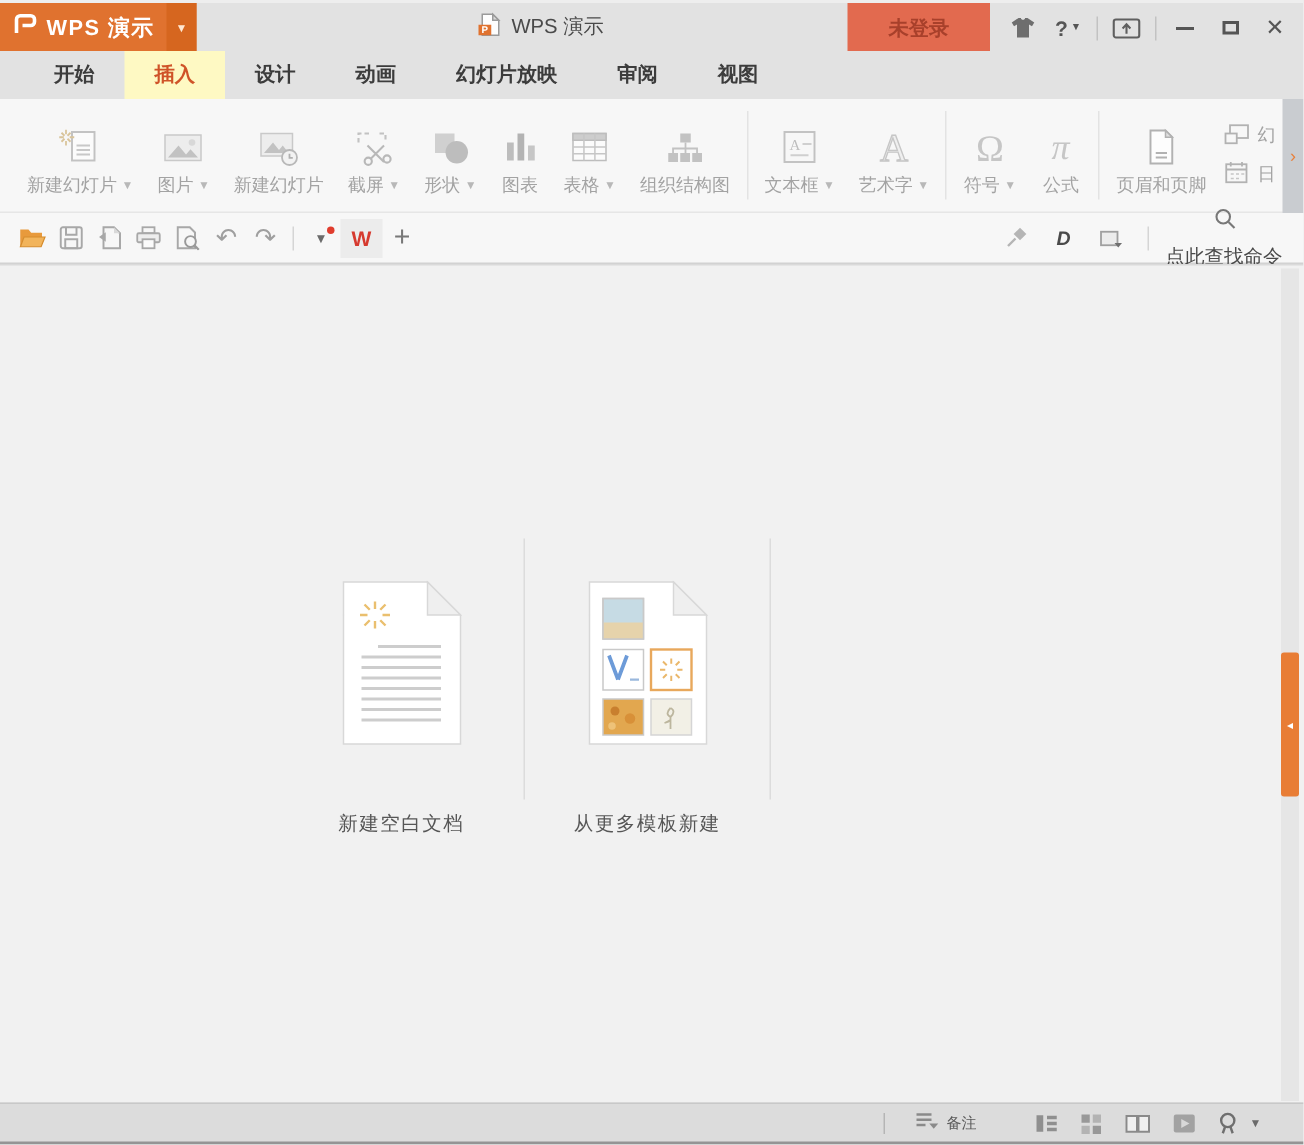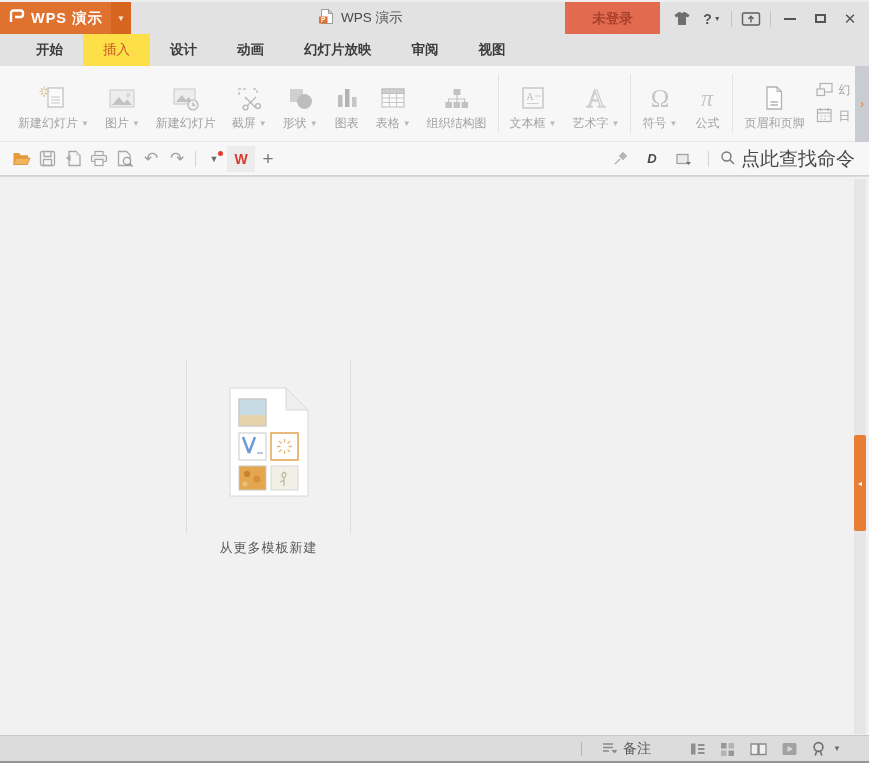--- a/index.html
+++ b/index.html
@@ -19,21 +19,21 @@
   .t-sep { width:1px; height:16px; background:#c2c2c2; margin:0 2px; }
   .min-glyph { width:12px; height:2px; background:#555; }
   .max-glyph { width:11px; height:9px; border:2px solid #555; }
   .close-glyph { font-size:15px; color:#555; line-height:1; }
   .help-wrap { display:flex; align-items:center; gap:2px; color:#555; font-size:14px; font-weight:bold; }
   .help-wrap .dd { font-size:7px; font-weight:normal; }
 
   
   .tabrow { position:absolute; left:0; top:34px; width:869px; height:32px; background:#e2e2e2; display:flex; padding-left:16px; }
   .tab { padding:0 20px; font-size:13.5px; color:#3c3c3c; display:flex; align-items:center; cursor:pointer;font-weight:bold; }
-  .tab.active { background:#fde047; color:#cf5328; font-weight:normal; }
+  .tab.active { background:#fef9c3; color:#cf5328; font-weight:bold; }
 
   
   .ribbon { position:absolute; left:0; top:66px; width:869px; height:76px; background:#f7f7f7; border-bottom:1px solid #e6e6e6; display:flex; align-items:stretch; padding-left:10px; overflow:hidden; }
   .r-item { display:flex; flex-direction:column; align-items:center; justify-content:flex-end; padding:7px 8px 9px; cursor:pointer; }
   .r-item .r-icon { height:34px; display:flex; align-items:center; justify-content:center; }
   .r-label { font-size:12px; color:#a3a3a3; white-space:nowrap; display:flex; align-items:center; gap:3px; }
   .r-label .dd { font-size:8px; color:#b8b8b8; }
   .r-sep { width:1px; background:#e3e3e3; margin:8px 3px; }
   .r-stack { display:flex; flex-direction:column; justify-content:center; gap:7px; margin-left:4px; width:52px; overflow:hidden; }
   .r-stack .mini { display:flex; align-items:center; gap:5px; font-size:12px; color:#a3a3a3; white-space:nowrap; cursor:pointer; }
@@ -43,39 +43,39 @@
   .qat { position:absolute; left:0; top:142px; width:869px; height:34px; background:#f7f7f7; border-bottom:1px solid #d2d2d2; display:flex; align-items:center; padding:0 14px 0 8px; }
   .q-ico { width:26px; height:26px; display:flex; align-items:center; justify-content:center; cursor:pointer; }
   .q-sep { width:1px; height:16px; background:#d5d5d5; margin:0 5px; }
   .undo-glyph { font-size:17px; color:#9f9f9f; line-height:1; }
   .customize { position:relative; }
   .customize .dd { font-size:9px; color:#6b6b6b; }
   .customize .dot { position:absolute; top:5px; right:4px; width:5px; height:5px; border-radius:50%; background:#e03c2d; }
   .w-tab { width:28px; height:26px; background:#ececec; display:flex; align-items:center; justify-content:center; font-weight:bold; font-size:14px; color:#d63a2f; cursor:pointer; }
   .plus-glyph { font-size:19px; color:#787878; line-height:1; font-weight:normal; }
   .qat-right { margin-left:auto; display:flex; align-items:center; gap:6px; }
-  .search-box { display:flex; align-items:center; gap:6px; color:#4a4a4a; font-size:19px; cursor:text; }
+  .search-box { display:flex; align-items:center; gap:6px; color:#4a4a4a; font-size:13px; cursor:text;flex-direction:column; }
   .docer-glyph { font-size:13px; font-weight:bold; color:#4a4a4a; font-style:italic; }
 
   
   .content { position:absolute; left:0; top:176px; width:869px; height:559px; background:#f1f1f1; border-top:1px solid #dadada; }
   .v-scroll { position:absolute; right:3px; top:2px; width:12px; height:555px; background:#e6e6e6; }
   .side-tab { position:absolute; right:3px; top:258px; width:12px; height:96px; background:#e87d35; border-radius:2px; display:flex; align-items:center; justify-content:center; color:#fff; font-size:8px; cursor:pointer; }
 
   .launcher { position:absolute; left:186px; top:182px; display:flex; }
   .launch-cell { width:163px; display:flex; flex-direction:column; align-items:center; padding-top:28px; cursor:pointer; }
   .launch-divider { width:1px; height:174px; background:#dcdcdc; }
   .launch-label { margin-top:38px; font-size:13px; color:#565656; letter-spacing:1px; white-space:nowrap; }
 
   
   .statusbar { position:absolute; left:0; top:735px; width:869px; height:28px; background:#dcdcdc; border-top:1px solid #c8c8c8; border-bottom:2px solid #949494; display:flex; align-items:center; justify-content:flex-end; padding-right:28px; gap:13px; }
   .s-sep { width:1px; height:14px; background:#b5b5b5; }
   .s-ico { display:flex; align-items:center; justify-content:center; cursor:pointer; }
   .notes-group { display:flex; align-items:center; gap:5px; cursor:pointer; }
-  .notes-label { font-size:14px; color:#5a5a5a; }
+  .notes-label { font-size:10px; color:#5a5a5a; }
   .s-dd { font-size:8px; color:#6b6b6b; margin-left:-6px; cursor:pointer; }
 </style>
 </head>
 <body>
 
 <div class="titlebar">
   <div class="app-btn">
     <span class="logo">
       <svg width="16" height="14" viewBox="0 0 16 14">
           <path d="M2 13 V4 a2.5 2.5 0 0 1 2.5-2.5 h7 A2.5 2.5 0 0 1 14 4 v1.5 A2.5 2.5 0 0 1 11.5 8 H6" fill="none" stroke="#ffffff" stroke-width="2.4"></path>
@@ -449,20 +449,35 @@
       </span>
       <span>点此查找命令</span>
     </span>
   </span>
 </div>
 
 <div class="content">
 
   <div class="launcher">
 
+    <div class="launch-cell">
+      <span>
+        <svg width="80" height="110" viewBox="0 0 80 110">
+            <path d="M1 1 H57 L79 23 V109 H1 z" fill="#ffffff" stroke="#d8d8d8"></path>
+            <path d="M57 1 L79 23 H57 z" fill="#efefef" stroke="#d8d8d8"></path>
+            <g stroke="#eabf6e" stroke-width="1.6">
+              <path d="M22 14 v5 M22 27 v5 M12 23 h5 M27 23 h5 M15 16 l3.5 3.5 M29 30 l-3.5-3.5 M15 30 l3.5-3.5 M29 16 l-3.5 3.5"></path>
+            </g>
+            <g stroke="#cdcdcd" stroke-width="2">
+              <path d="M24 44 h42 M13 51 h53 M13 58 h53 M13 65 h53 M13 72 h53 M13 79 h53 M13 86 h53 M13 93 h53"></path>
+            </g>
+          </svg>
+      </span>
+      <span class="launch-label">新建空白文档</span>
+    </div>
 
     <div class="launch-divider"></div>
 
     <div class="launch-cell">
       <span>
         <svg width="80" height="110" viewBox="0 0 80 110">
             <path d="M1 1 H57 L79 23 V109 H1 z" fill="#ffffff" stroke="#d8d8d8"></path>
             <path d="M57 1 L79 23 H57 z" fill="#efefef" stroke="#d8d8d8"></path>
         <rect x="10" y="12" width="27" height="27" fill="#c6dbe4" stroke="#c9c9c9"></rect>
             <rect x="10" y="28" width="27" height="11" fill="#e6d3ab"></rect>

